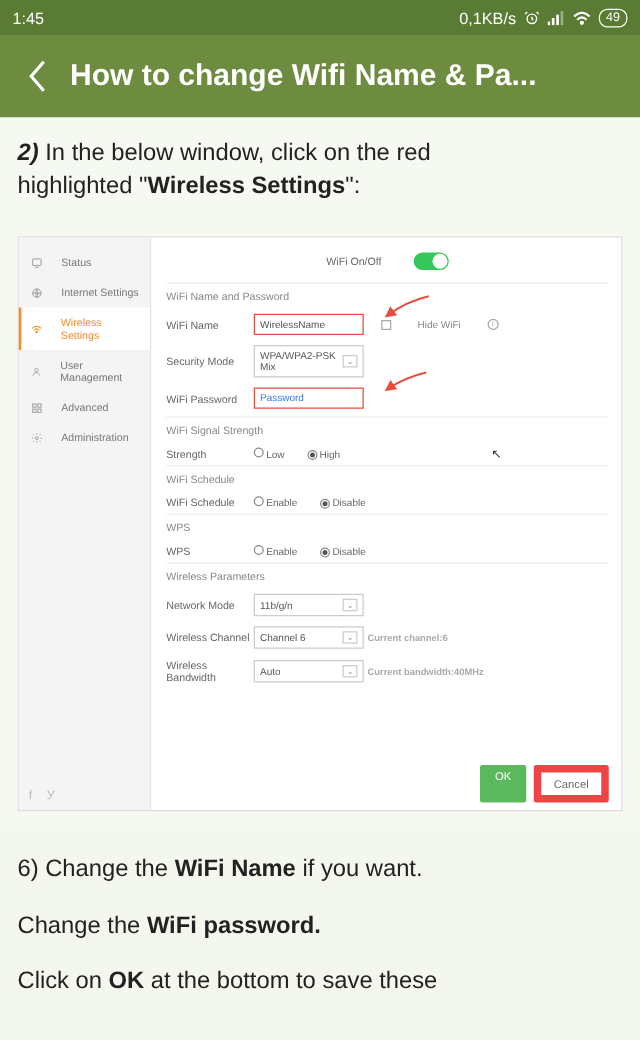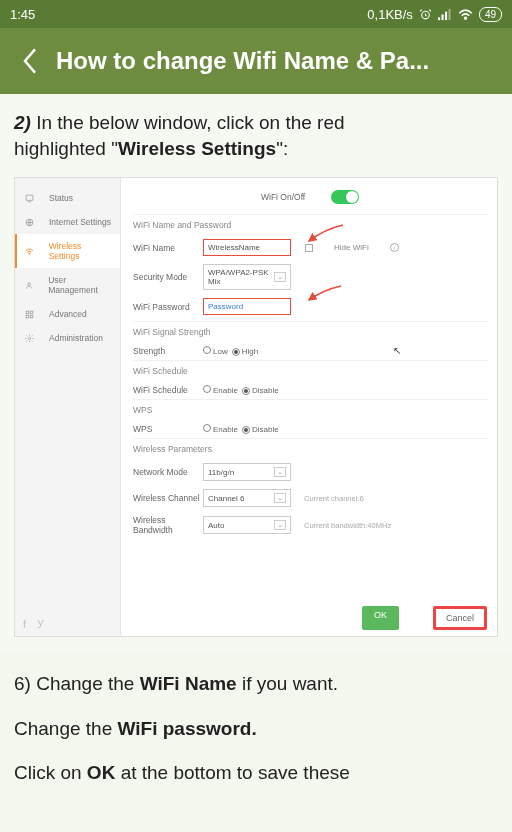--- a/index.html
+++ b/index.html
@@ -5,50 +5,50 @@
   * { box-sizing: border-box; margin: 0; padding: 0; }
   html, body { width: 512px; height: 832px; font-family: Arial, sans-serif; background: #f3f7ee; overflow: hidden; }
   .statusbar { background: #5a7b33; height: 28px; color: #fff; display: flex; align-items: center; justify-content: space-between; padding: 0 10px; font-size: 13px; }
   .sb-right { display: flex; align-items: center; gap: 6px; }
   .sb-right svg { display: block; }
   .batt { border: 1.2px solid #fff; border-radius: 7px; padding: 0 5px; font-size: 10px; line-height: 13px; }
   .appbar { background: #6e8c3f; height: 66px; display: flex; align-items: center; padding: 0 12px; color: #fff; }
   .appbar .back { width: 36px; height: 36px; display: flex; align-items: center; justify-content: center; margin-right: 8px; }
   .appbar .title { font-size: 24px; font-weight: bold; white-space: nowrap; overflow: hidden; }
   .content { background: #f6f9f2; padding: 16px 14px; font-size: 19px; color: #222; }
-  .content .step2 { line-height: 1.35; margin-bottom: 16px; }
+  .content .step2 { line-height: 1.35; margin-bottom: 28px; }
   .screenshot { background: #fff; border: 1px solid #ddd; width: 100%; height: 460px; position: relative; display: flex; font-size: 9px; color: #555; }
   .sidebar { width: 106px; background: #f4f4f4; border-right: 1px solid #e5e5e5; padding-top: 8px; position: relative; }
   .sidebar .item { padding: 7px 8px 7px 10px; display: flex; align-items: center; gap: 15px; font-size: 8.5px; color: #777; }
   .sidebar .item.active { color: #f28c28; border-left: 2px solid #f28c28; padding-left: 8px; background: #fff; }
   .sidebar .social { position: absolute; bottom: 6px; left: 8px; color: #bbb; font-size: 10px; letter-spacing: 2px; }
   .main { flex: 1; padding: 8px 10px 6px 12px; overflow: hidden; }
   .toggle-row { display: flex; align-items: center; padding: 4px 0 10px; justify-content: center; }
   .toggle-row .lbl { width: 70px; font-size: 8.5px; color: #666; }
   .toggle { width: 28px; height: 14px; background: #35c75a; border-radius: 10px; position: relative; }
   .toggle::after { content: ""; position: absolute; width: 12px; height: 12px; background: #fff; border-radius: 50%; top: 1px; right: 1px; }
   .section-header { font-size: 8.5px; color: #888; padding: 5px 0; border-top: 1px solid #f0f0f0; }
   .field-row { display: flex; align-items: center; padding: 4px 0; position: relative; }
   .field-row .flbl { width: 70px; font-size: 8.5px; color: #666; }
   .input, .select { border: 1px solid #ccc; font-size: 8px; padding: 3px 4px; width: 88px; background: #fff; color: #555; }
   .select { display: flex; align-items: center; justify-content: space-between; }
   .select .caret { font-size: 7px; color: #999; border: 1px solid #ccc; padding: 0 2px; margin-left: 3px; }
   .hl-red { border: 1.5px solid #e74c3c; }
   .hide-wifi { display: flex; align-items: center; gap: 21px; font-size: 8px; color: #888; margin-left: 14px; }
   .checkbox { width: 8px; height: 8px; border: 1px solid #aaa; }
   .info-dot { width: 9px; height: 9px; border: 1px solid #aaa; border-radius: 50%; font-size: 6px; display: flex; align-items: center; justify-content: center; color: #aaa; }
-  .radio-group { display: flex; gap: 4px; align-items: center; font-size: 8px; color: #666; }
+  .radio-group { display: flex; gap: 18px; align-items: center; font-size: 8px; color: #666; }
   .radio { width: 8px; height: 8px; border: 1px solid #888; border-radius: 50%; display: inline-flex; align-items: center; justify-content: center; margin-right: 2px; }
   .radio.checked::after { content: ""; width: 4px; height: 4px; background: #555; border-radius: 50%; }
-  .note { font-size: 7.5px; color: #aaa; margin-left: 13px; }
+  .note { font-size: 7.5px; color: #aaa; margin-left: 3px; font-weight: bold; }
   .arrow-svg { position: absolute; pointer-events: none; }
   .cursorptr { position: absolute; font-size: 10px; color: #333; }
   .footer-btns { position: absolute; bottom: 6px; right: 10px; display: flex; gap: 6px; }
   .btn-ok { background: #5cb85c; color: #fff; font-size: 9px; padding: 4px 12px; border-radius: 2px; }
-  .btn-cancel { background: #fff; border: 3px solid #ef4444; font-size: 9px; padding: 4px 10px; color: #666; border-radius: 2px; margin-left: 28px; }
+  .btn-cancel { background: #fff; border: 6px solid #ef4444; font-size: 9px; padding: 4px 10px; color: #666; border-radius: 2px; }
   .body-text { padding: 18px 14px 0; font-size: 19px; color: #222; line-height: 1.4; }
   .body-text p { margin-bottom: 18px; }
 </style>
 </head>
 <body>
 
 <div class="statusbar">
   <span>1:45</span>
   <div class="sb-right">
     <span>0,1KB/s</span>

